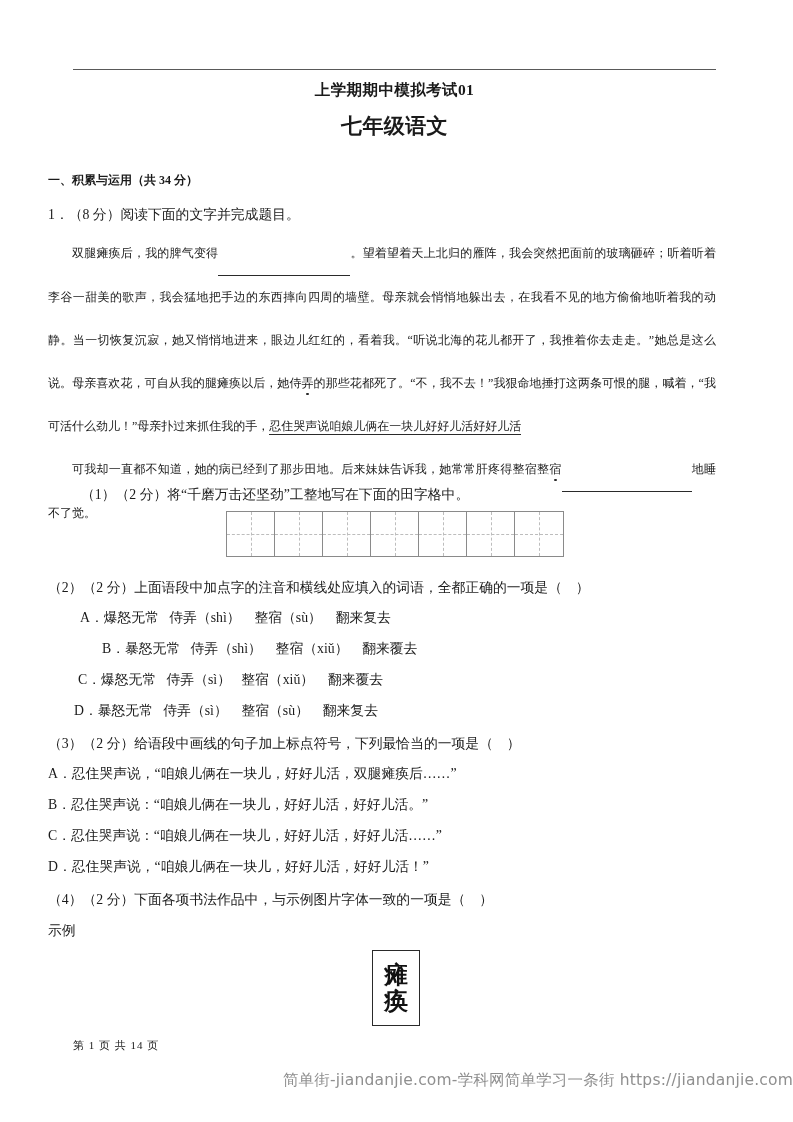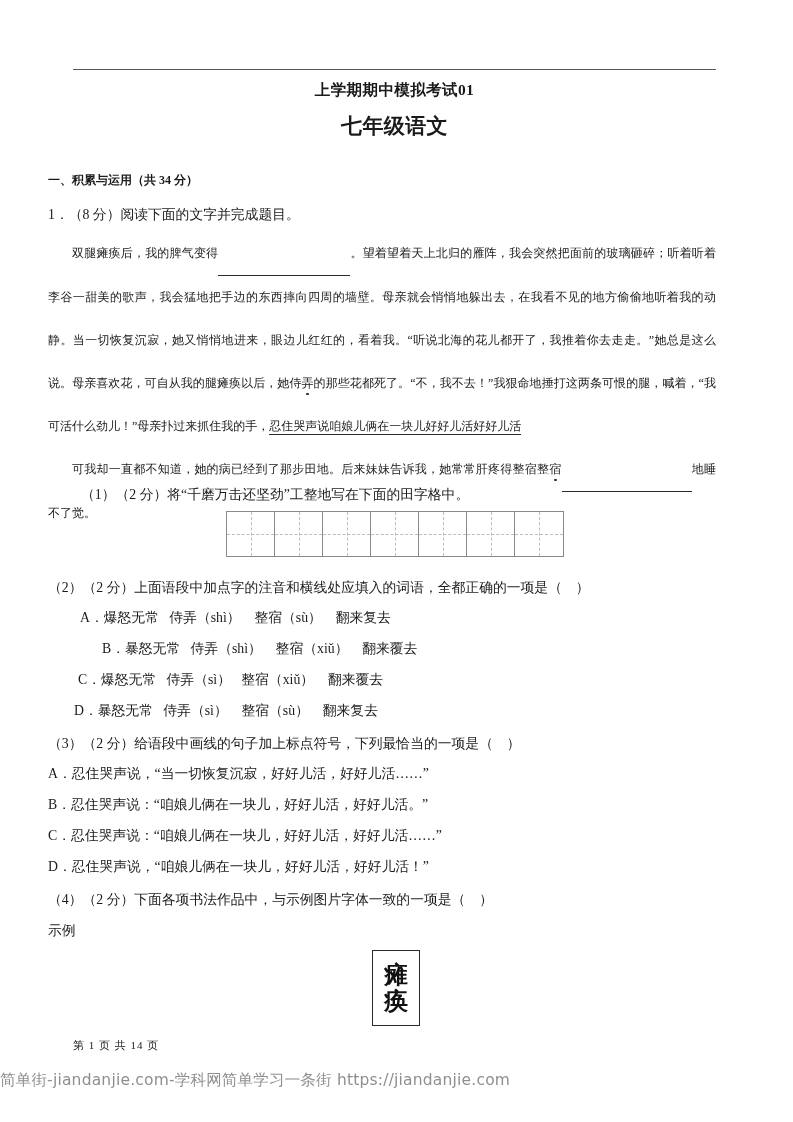--- a/index.html
+++ b/index.html
@@ -186,21 +186,21 @@
     text-align: left;
     font-size: 11px;
     font-weight: normal;
     letter-spacing: 1px;
   }
   .watermark {
     position: absolute;
     left: 0;
     top: 1070px;
     width: 793px;
-    text-align: left;
+    text-align: right;
     font-size: 15.5px;
     color: #8f8f8f;
     font-family: "DejaVu Sans", "Liberation Sans", sans-serif;
     letter-spacing: 0.2px;
   }
 </style>
 </head>
 <body>
 
 <div class="page">
@@ -231,21 +231,21 @@
     <div class="tz-cell"></div>
   </div>
 
   <div class="q-stem" style="left:48px; top:578px;">（2）（2 分）上面语段中加点字的注音和横线处应填入的词语，全都正确的一项是（　）</div>
   <div class="choice" style="left:80px; top:609px;">A．爆怒无常   侍弄（shì）    整宿（sù）    翻来复去</div>
   <div class="choice" style="left:74px; top:640px;margin-left:28px;">B．暴怒无常   侍弄（shì）    整宿（xiǔ）    翻来覆去</div>
   <div class="choice" style="left:78px; top:671px;">C．爆怒无常   侍弄（sì）   整宿（xiǔ）    翻来覆去</div>
   <div class="choice" style="left:74px; top:702px;">D．暴怒无常   侍弄（sì）    整宿（sù）    翻来复去</div>
 
   <div class="q-stem" style="left:48px; top:734px;">（3）（2 分）给语段中画线的句子加上标点符号，下列最恰当的一项是（　）</div>
-  <div class="choice" style="left:48px; top:765px;">A．忍住哭声说，“当一切恢复沉寂，好好儿活，好好儿活……”</div>
+  <div class="choice" style="left:48px; top:765px;">A．忍住哭声说，“咱娘儿俩在一块儿，好好儿活，双腿瘫痪后……”</div>
   <div class="choice" style="left:48px; top:796px;">B．忍住哭声说：“咱娘儿俩在一块儿，好好儿活，好好儿活。”</div>
   <div class="choice" style="left:48px; top:827px;">C．忍住哭声说：“咱娘儿俩在一块儿，好好儿活，好好儿活……”</div>
   <div class="choice" style="left:48px; top:858px;">D．忍住哭声说，“咱娘儿俩在一块儿，好好儿活，好好儿活！”</div>
 
   <div class="q-stem" style="left:48px; top:890px;">（4）（2 分）下面各项书法作品中，与示例图片字体一致的一项是（　）</div>
   <div class="q-stem" style="left:48px; top:921px;">示例</div>
 
   <div class="example-box">
     <span>瘫</span>
     <span>痪</span>

